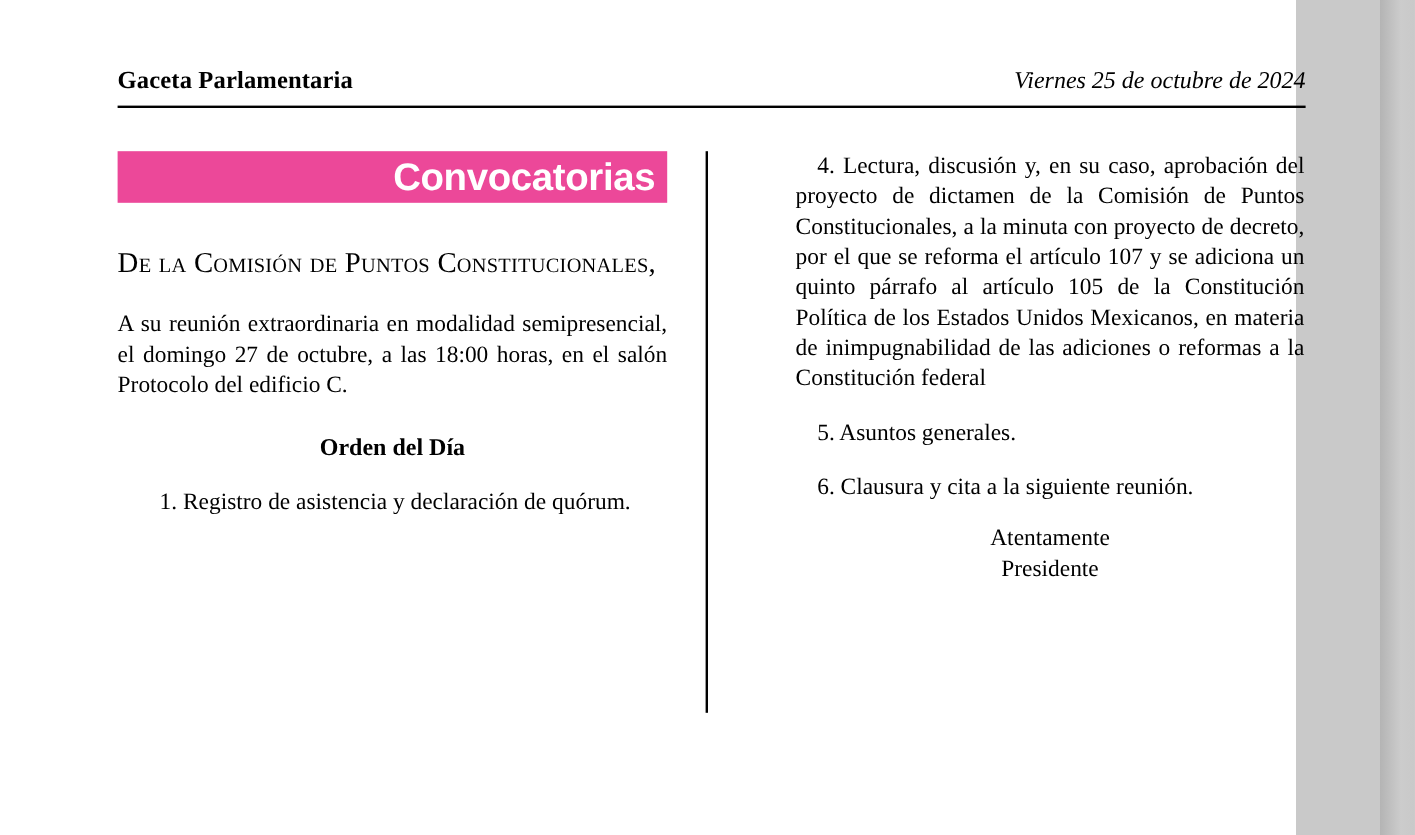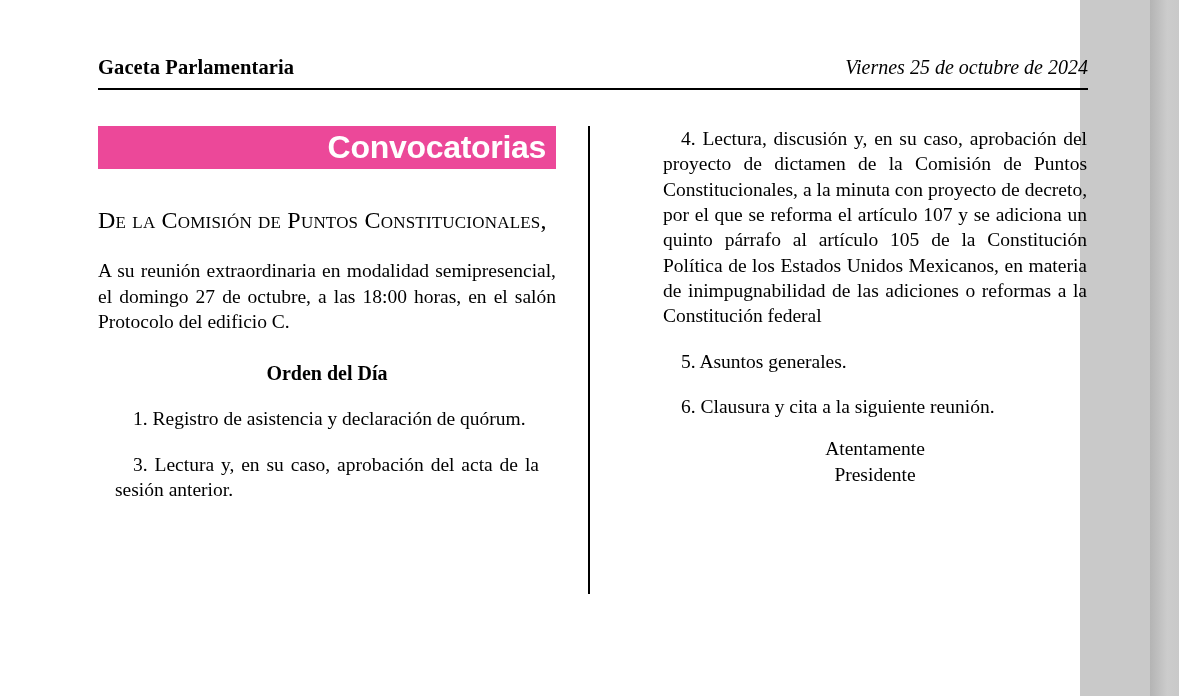--- a/index.html
+++ b/index.html
@@ -164,21 +164,20 @@
         <span class="banner-text">Convocatorias</span>
       </div>
 
       <div class="smallcaps-line">De la Comisión de Puntos Constitucionales,</div>
 
       <p class="para first">A su reunión extraordinaria en modalidad semipresencial, el domingo 27 de octubre, a las 18:00 horas, en el salón Protocolo del edificio C.</p>
 
       <p class="center-bold">Orden del Día</p>
 
       <p class="item">1. Registro de asistencia y declaración de quórum.</p>
-      <p class="item">3. Lectura y, en su caso, aprobación del acta de la sesión anterior.</p>
     </div>
 
     <div class="col col-right">
       <p class="item" style="margin-top:0;">4. Lectura, discusión y, en su caso, aprobación del proyecto de dictamen de la Comisión de Puntos Constitucionales, a la minuta con proyecto de decreto, por el que se reforma el artículo 107 y se adiciona un quinto párrafo al artículo 105 de la Constitución Política de los Estados Unidos Mexicanos, en materia de inimpugnabilidad de las adiciones o reformas a la Constitución federal</p>
       <p class="item">5. Asuntos generales.</p>
       <p class="item">6. Clausura y cita a la siguiente reunión.</p>
 
       <div class="signature">
         <div>Atentamente</div>
         <div>Presidente</div>

